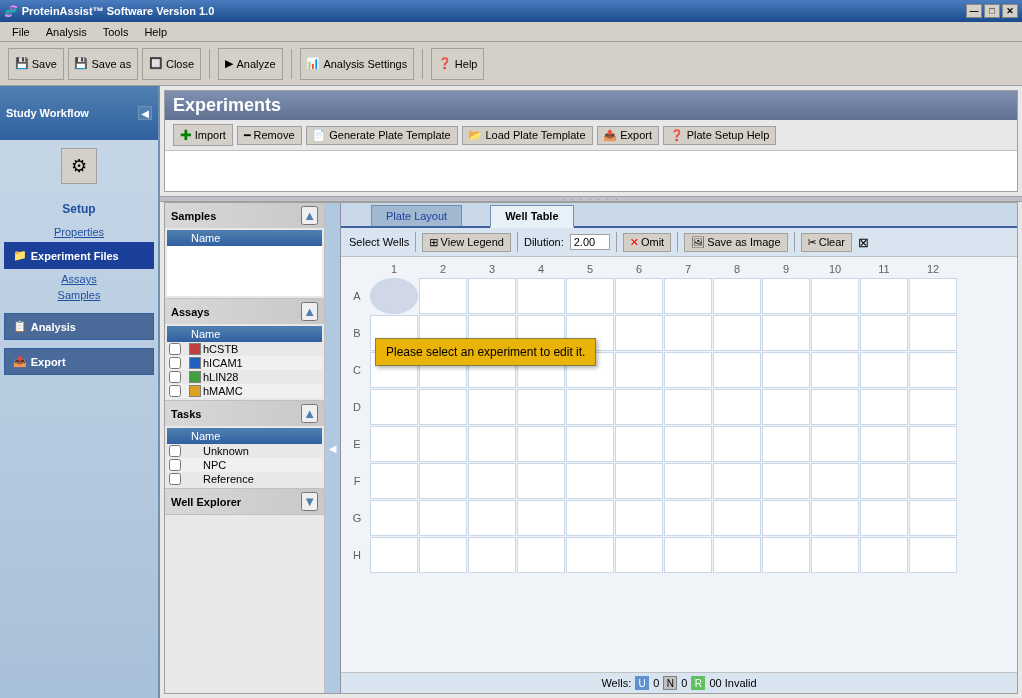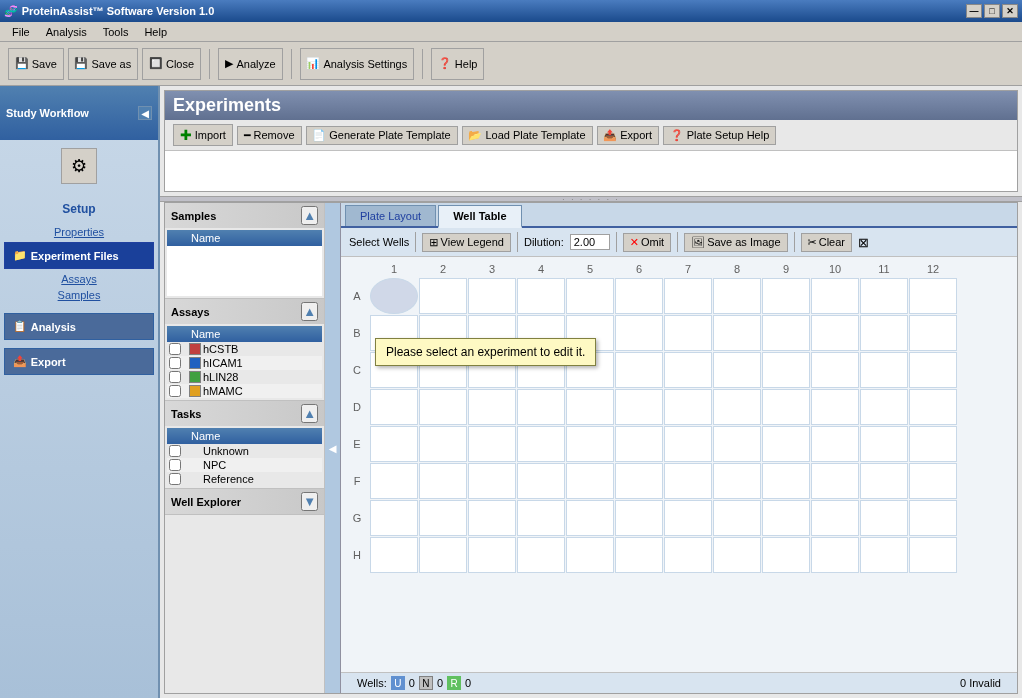--- a/index.html
+++ b/index.html
@@ -310,20 +310,21 @@
     }
     .tab {
       padding: 4px 14px;
       background: #a0b8d0;
       border: 1px solid #7090b0;
       border-bottom: none;
       cursor: pointer;
       font-size: 11px;
       color: #2040a0;
       margin-right: 2px;
+      margin-left: 26px;
     }
     .tab.active {
       background: #e8f0f8;
       color: black;
       font-weight: bold;
       border-bottom: 2px solid #e8f0f8;
       margin-bottom: -2px;
     }
 
     
@@ -394,38 +395,38 @@
       position: relative;
     }
     .plate-well.well-a1 {
       border-radius: 50%;
       background: #d0d8e8;
     }
 
     
     .tooltip-box {
       position: absolute;
-      background: #fef9c3;
+      background: #eab308;
       border: 1px solid #808040;
       padding: 6px 10px;
       font-size: 12px;
       z-index: 100;
       top: 60px;
       left: 30px;
       white-space: nowrap;
       box-shadow: 2px 2px 4px rgba(0,0,0,0.3);
     }
 
     
     .well-status-bar {
       background: #d8e4f0;
-      padding: 3px 16px;
-      display: flex;
-      align-items: center;
-      justify-content: space-between;
+      padding: 3px 8px;
+      display: flex;
+      align-items: center;
+      justify-content: center;
       border-top: 1px solid #c0c0c0;
       font-size: 11px;
     }
     .well-status-left { display: flex; align-items: center; gap: 4px; }
     .status-icon { width: 14px; height: 14px; display: inline-flex; align-items: center; justify-content: center; font-size: 10px; }
     .status-u { background: #6090d0; color: white; }
     .status-n { background: #c0c0c0; border: 1px solid #808080; color: black; }
     .status-r { background: #60c060; color: white; }
 
     

